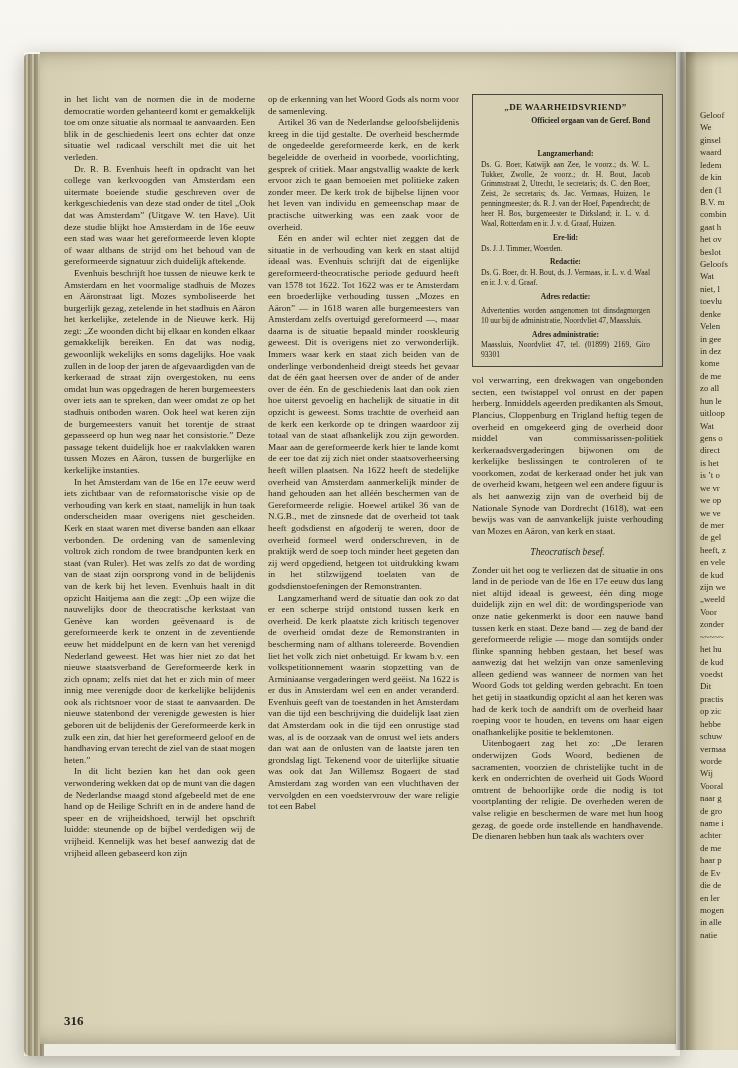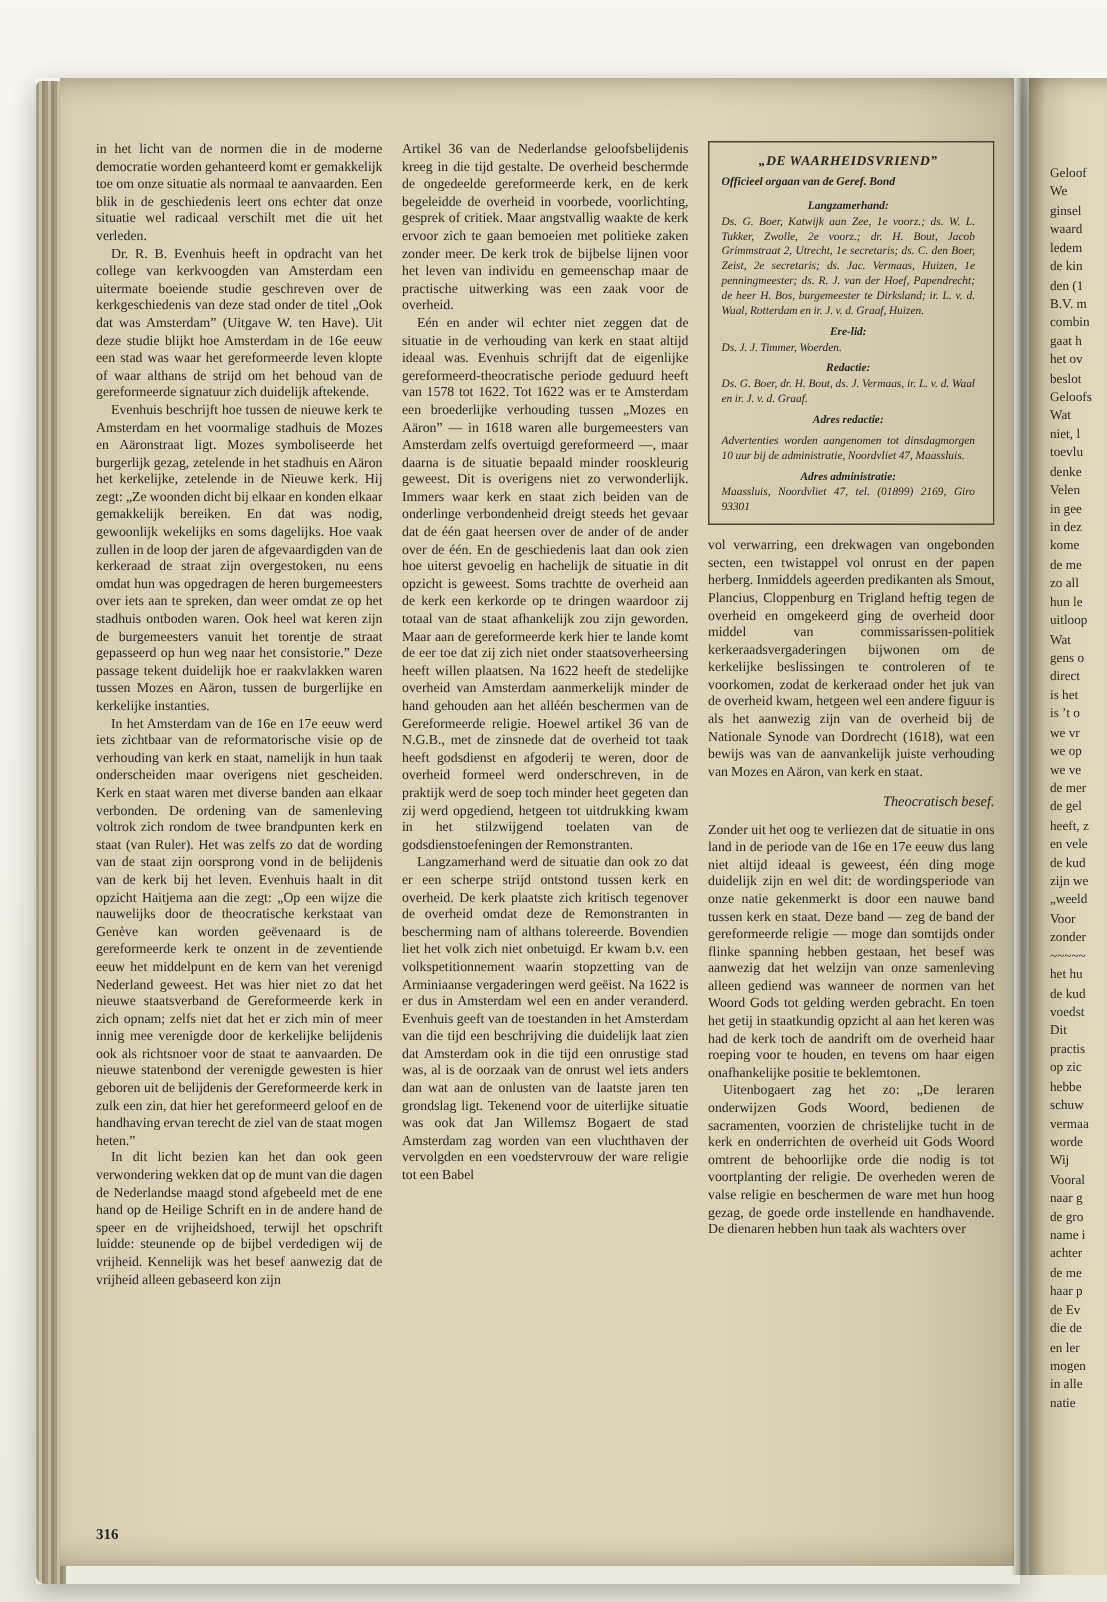--- a/index.html
+++ b/index.html
@@ -16,32 +16,32 @@
     background:linear-gradient(90deg,rgba(60,54,36,0) 0%,rgba(60,54,36,.55) 55%,rgba(60,54,36,.25) 100%);}
   .right-page{position:absolute;left:662px;top:0;width:52px;height:998px;overflow:hidden;
     background:linear-gradient(90deg,#8e8668 0%,#c9c2a5 22%,#ddd6bb 55%,#e0d9be 100%);
     box-shadow:inset 0 12px 14px -12px rgba(80,72,50,.5);}
   .content{position:absolute;left:24px;right:13px;top:42px;bottom:36px;display:flex;gap:13px;}
   .col{flex:1 1 0;min-width:0;overflow:hidden;font-size:9.2px;line-height:1.26;text-align:justify;
     color:#27261f;hyphens:auto;-webkit-hyphens:auto;word-spacing:-0.2px;}
   .col p{margin:0;text-indent:10px;}
   .col p:first-child{text-indent:0;}
   .col3-block p:first-child{text-indent:0;}
-  .section-heading{font-style:italic;font-weight:normal;font-size:9.6px;margin:9px 0 6px 0;text-align:right;color:#26251e;}
+  .section-heading{font-style:italic;font-weight:normal;font-size:9.6px;margin:9px 0 6px 0;text-align:center;color:#26251e;}
   
   .masthead{border:1px solid #4a4634;background:rgba(210,202,176,.45);padding:7px 12px 6px 8px;margin-bottom:8px;
-    font-size:7.6px;line-height:1.3;color:#26251e;font-style:italic;}
+    font-size:7.6px;line-height:1.3;color:#26251e;}
   .m-title{font-weight:bold;text-align:center;font-size:9px;letter-spacing:.4px;margin-bottom:2px;}
-  .m-subtitle{font-weight:bold;text-align:left;font-size:7.8px;margin-bottom:6px;}
+  .m-subtitle{font-weight:bold;text-align:right;font-size:7.8px;margin-bottom:23px;}
   .m-label{font-weight:bold;text-align:center;margin:4px 0 1px 0;}
   .m-body{text-align:justify;}
   .m-body.center{}
   .m-note{text-align:justify;margin-top:4px;}
   .m-price{text-align:justify;margin-top:4px;}
-  .page-number{position:absolute;left:24px;bottom:15px;font-size:10px;font-weight:bold;color:#27261f;}
+  .page-number{position:absolute;left:24px;bottom:15px;font-size:13px;font-weight:bold;color:#27261f;}
   
   .right-frag{padding:58px 0 0 14px;font-size:8.8px;line-height:1.3;color:#2b2a22;white-space:nowrap;}
   .right-frag p{margin:0 0 1px 0;}
 </style>
 </head>
 <body>
 
 <div class="photo">
   <div class="book">
     <div class="fore-edge"></div>
@@ -51,20 +51,21 @@
 
         <div class="col">
             <p>in het licht van de normen die in de moderne democratie worden gehanteerd komt er gemakkelijk toe om onze situatie als normaal te aanvaarden. Een blik in de geschiedenis leert ons echter dat onze situatie wel radicaal verschilt met die uit het verleden.</p>
             <p>Dr. R. B. Evenhuis heeft in opdracht van het college van kerkvoogden van Amsterdam een uitermate boeiende studie geschreven over de kerkgeschiedenis van deze stad onder de titel „Ook dat was Amsterdam” (Uitgave W. ten Have). Uit deze studie blijkt hoe Amsterdam in de 16e eeuw een stad was waar het gereformeerde leven klopte of waar althans de strijd om het behoud van de gereformeerde signatuur zich duidelijk aftekende.</p>
             <p>Evenhuis beschrijft hoe tussen de nieuwe kerk te Amsterdam en het voormalige stadhuis de Mozes en Aäronstraat ligt. Mozes symboliseerde het burgerlijk gezag, zetelende in het stadhuis en Aäron het kerkelijke, zetelende in de Nieuwe kerk. Hij zegt: „Ze woonden dicht bij elkaar en konden elkaar gemakkelijk bereiken. En dat was nodig, gewoonlijk wekelijks en soms dagelijks. Hoe vaak zullen in de loop der jaren de afgevaardigden van de kerkeraad de straat zijn overgestoken, nu eens omdat hun was opgedragen de heren burgemeesters over iets aan te spreken, dan weer omdat ze op het stadhuis ontboden waren. Ook heel wat keren zijn de burgemeesters vanuit het torentje de straat gepasseerd op hun weg naar het consistorie.” Deze passage tekent duidelijk hoe er raakvlakken waren tussen Mozes en Aäron, tussen de burgerlijke en kerkelijke instanties.</p>
             <p>In het Amsterdam van de 16e en 17e eeuw werd iets zichtbaar van de reformatorische visie op de verhouding van kerk en staat, namelijk in hun taak onderscheiden maar overigens niet gescheiden. Kerk en staat waren met diverse banden aan elkaar verbonden. De ordening van de samenleving voltrok zich rondom de twee brandpunten kerk en staat (van Ruler). Het was zelfs zo dat de wording van de staat zijn oorsprong vond in de belijdenis van de kerk bij het leven. Evenhuis haalt in dit opzicht Haitjema aan die zegt: „Op een wijze die nauwelijks door de theocratische kerkstaat van Genève kan worden geëvenaard is de gereformeerde kerk te onzent in de zeventiende eeuw het middelpunt en de kern van het verenigd Nederland geweest. Het was hier niet zo dat het nieuwe staatsverband de Gereformeerde kerk in zich opnam; zelfs niet dat het er zich min of meer innig mee verenigde door de kerkelijke belijdenis ook als richtsnoer voor de staat te aanvaarden. De nieuwe statenbond der verenigde gewesten is hier geboren uit de belijdenis der Gereformeerde kerk in zulk een zin, dat hier het gereformeerd geloof en de handhaving ervan terecht de ziel van de staat mogen heten.”</p>
             <p>In dit licht bezien kan het dan ook geen verwondering wekken dat op de munt van die dagen de Nederlandse maagd stond afgebeeld met de ene hand op de Heilige Schrift en in de andere hand de speer en de vrijheidshoed, terwijl het opschrift luidde: steunende op de bijbel verdedigen wij de vrijheid. Kennelijk was het besef aanwezig dat de vrijheid alleen gebaseerd kon zijn</p>
           </div>
 
         <div class="col">
+            <p>op de erkenning van het Woord Gods als norm voor de samenleving.</p>
             <p>Artikel 36 van de Nederlandse geloofsbelijdenis kreeg in die tijd gestalte. De overheid beschermde de ongedeelde gereformeerde kerk, en de kerk begeleidde de overheid in voorbede, voorlichting, gesprek of critiek. Maar angstvallig waakte de kerk ervoor zich te gaan bemoeien met politieke zaken zonder meer. De kerk trok de bijbelse lijnen voor het leven van individu en gemeenschap maar de practische uitwerking was een zaak voor de overheid.</p>
             <p>Eén en ander wil echter niet zeggen dat de situatie in de verhouding van kerk en staat altijd ideaal was. Evenhuis schrijft dat de eigenlijke gereformeerd-theocratische periode geduurd heeft van 1578 tot 1622. Tot 1622 was er te Amsterdam een broederlijke verhouding tussen „Mozes en Aäron” — in 1618 waren alle burgemeesters van Amsterdam zelfs overtuigd gereformeerd —, maar daarna is de situatie bepaald minder rooskleurig geweest. Dit is overigens niet zo verwonderlijk. Immers waar kerk en staat zich beiden van de onderlinge verbondenheid dreigt steeds het gevaar dat de één gaat heersen over de ander of de ander over de één. En de geschiedenis laat dan ook zien hoe uiterst gevoelig en hachelijk de situatie in dit opzicht is geweest. Soms trachtte de overheid aan de kerk een kerkorde op te dringen waardoor zij totaal van de staat afhankelijk zou zijn geworden. Maar aan de gereformeerde kerk hier te lande komt de eer toe dat zij zich niet onder staatsoverheersing heeft willen plaatsen. Na 1622 heeft de stedelijke overheid van Amsterdam aanmerkelijk minder de hand gehouden aan het alléén beschermen van de Gereformeerde religie. Hoewel artikel 36 van de N.G.B., met de zinsnede dat de overheid tot taak heeft godsdienst en afgoderij te weren, door de overheid formeel werd onderschreven, in de praktijk werd de soep toch minder heet gegeten dan zij werd opgediend, hetgeen tot uitdrukking kwam in het stilzwijgend toelaten van de godsdienstoefeningen der Remonstranten.</p>
             <p>Langzamerhand werd de situatie dan ook zo dat er een scherpe strijd ontstond tussen kerk en overheid. De kerk plaatste zich kritisch tegenover de overheid omdat deze de Remonstranten in bescherming nam of althans tolereerde. Bovendien liet het volk zich niet onbetuigd. Er kwam b.v. een volkspetitionnement waarin stopzetting van de Arminiaanse vergaderingen werd geëist. Na 1622 is er dus in Amsterdam wel een en ander veranderd. Evenhuis geeft van de toestanden in het Amsterdam van die tijd een beschrijving die duidelijk laat zien dat Amsterdam ook in die tijd een onrustige stad was, al is de oorzaak van de onrust wel iets anders dan wat aan de onlusten van de laatste jaren ten grondslag ligt. Tekenend voor de uiterlijke situatie was ook dat Jan Willemsz Bogaert de stad Amsterdam zag worden van een vluchthaven der vervolgden en een voedstervrouw der ware religie tot een Babel</p>
           </div>
 
         <div class="col">
           <div class="masthead">
             <div class="m-title">„DE WAARHEIDSVRIEND”</div>
             <div class="m-subtitle">Officieel orgaan van de Geref. Bond</div>
             <div class="m-label">Langzamerhand:</div>

